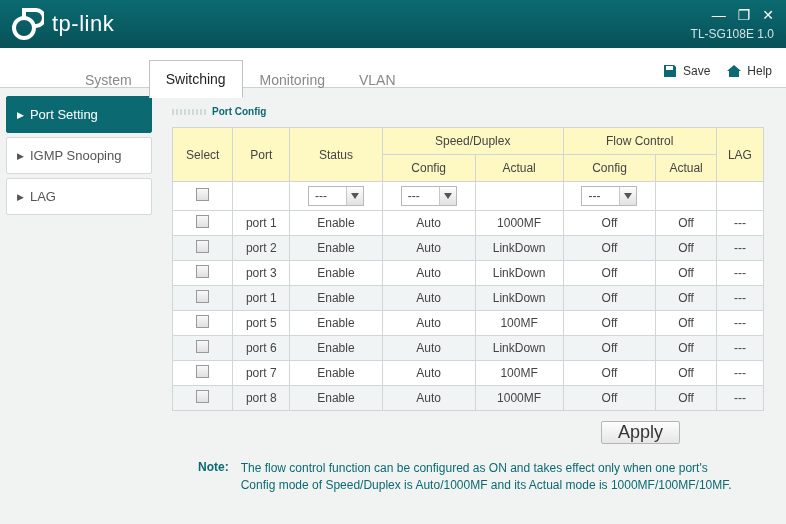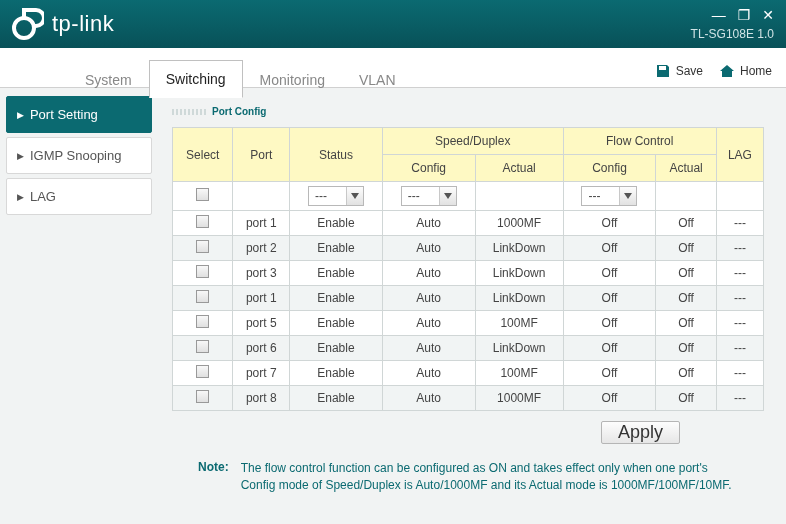--- a/index.html
+++ b/index.html
@@ -86,21 +86,21 @@
       <div class="mb-btn">
         <svg viewBox="0 0 16 16">
             <path fill="#0b6a71" d="M2 2h10l2 2v10H2zM4 3v4h7V3zM4 9h8v4H4z"></path>
           </svg>
         <span>Save</span>
       </div>
       <div class="mb-btn">
         <svg viewBox="0 0 16 16">
             <path fill="#0b6a71" d="M8 2l7 6h-2v6H3V8H1z"></path>
           </svg>
-        <span>Home</span>
+        <span>Help</span>
       </div>
     </div>
   </div>
 
   <div class="body">
     <div class="sidebar" id="sidebar">
         <div class="side-item active">
           <span class="side-caret">▶</span>
           <span>Port Setting</span>
         </div>

